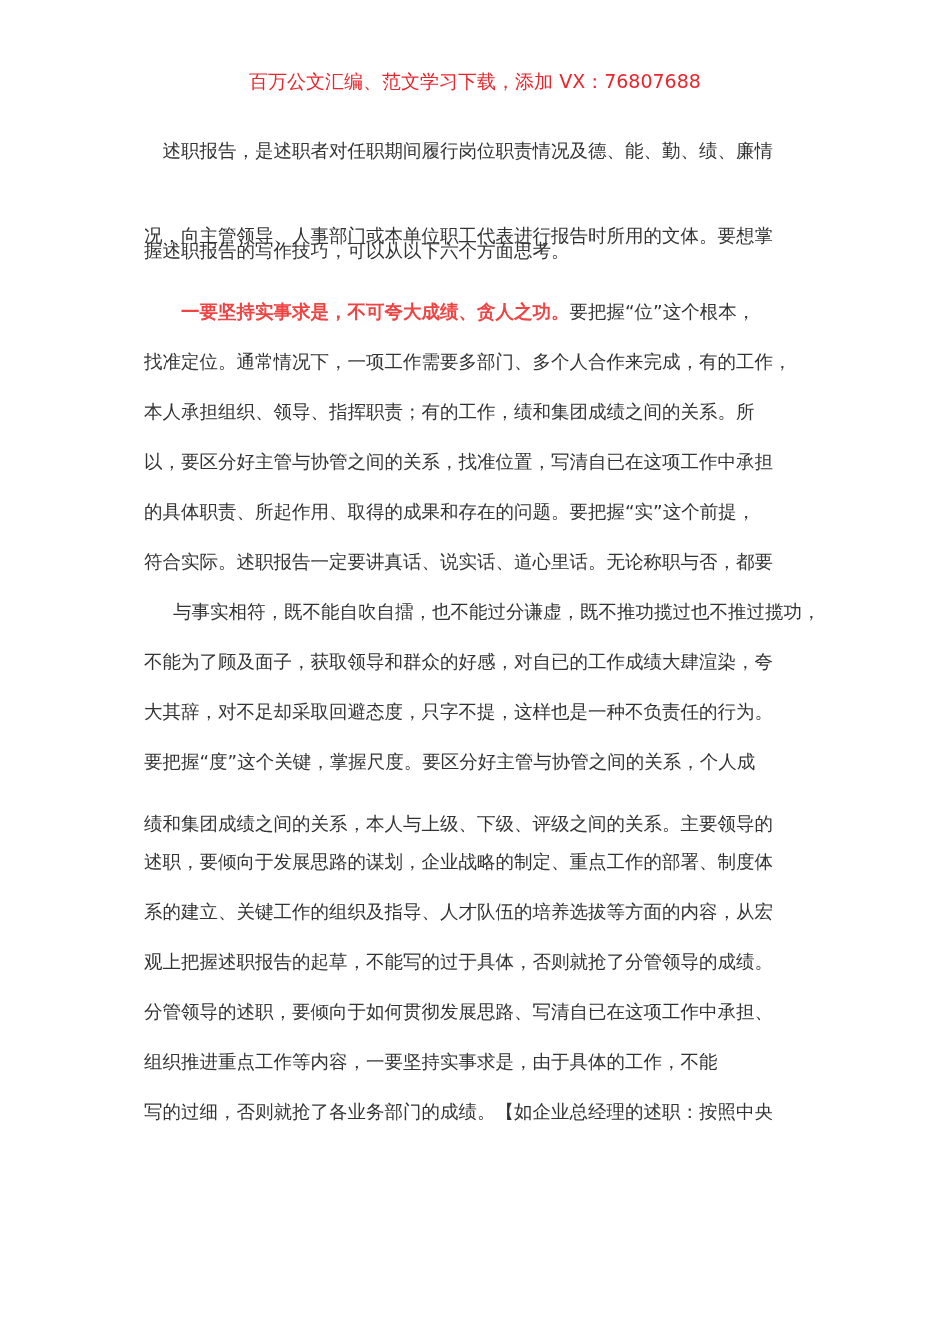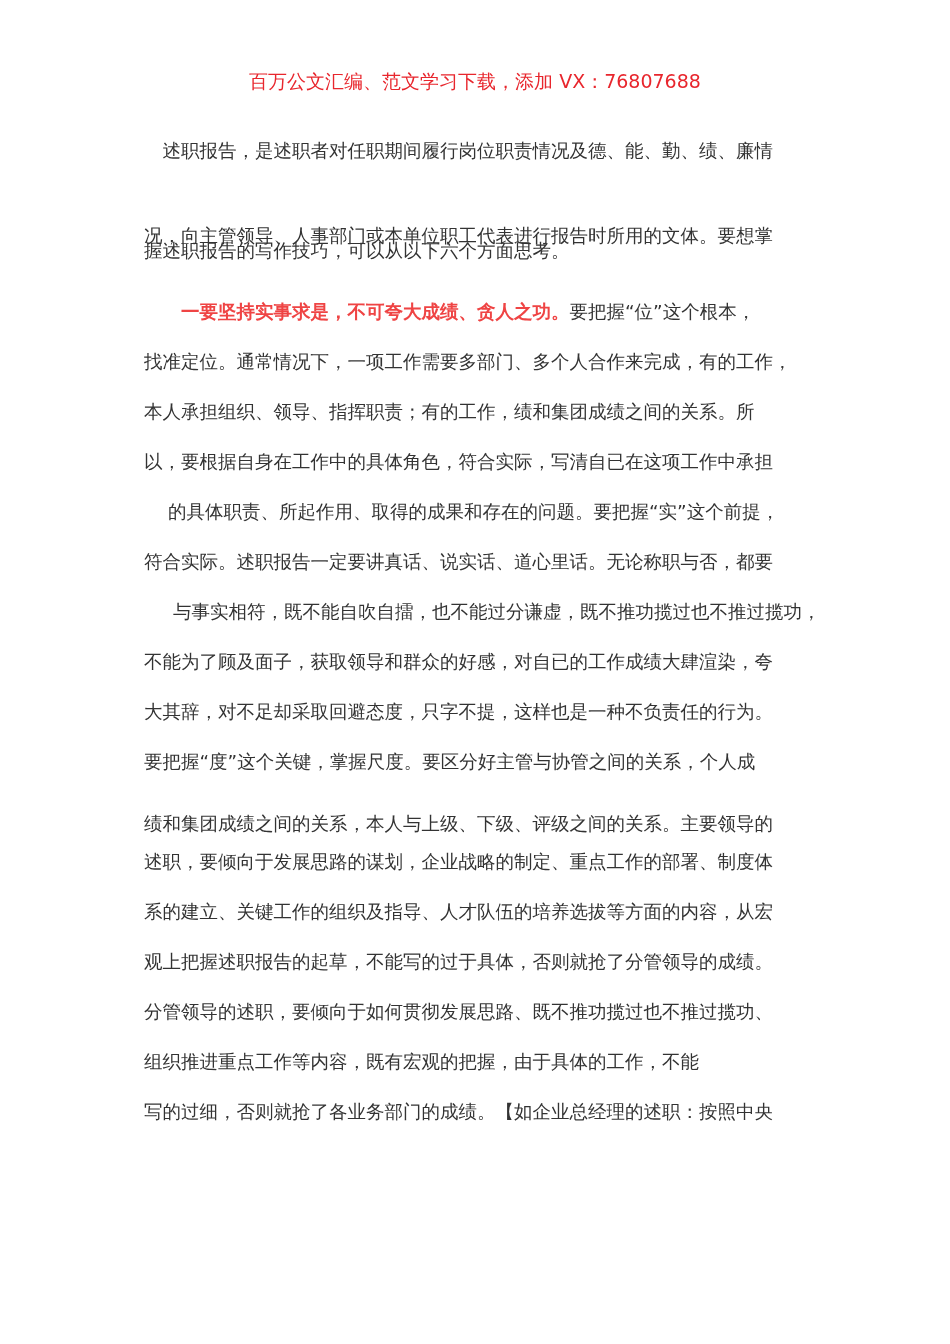--- a/index.html
+++ b/index.html
@@ -64,29 +64,29 @@
     <div class="line" style="top:50px;margin-top:35px;">况，向主管领导、人事部门或本单位职工代表进行报告时所用的文体。要想掌</div>
     <div class="line" style="top:100px;text-align:right;">握述职报告的写作技巧，可以从以下六个方面思考。</div>
   </div>
 
   <div class="body-text" style="top:297px;">
     <div class="line" style="top:0px;">
       <span class="bold">　　一要坚持实事求是，不可夸大成绩、贪人之功。</span><span>要把握“位”这个根本，</span>
     </div>
     <div class="line" style="top:50px;">找准定位。通常情况下，一项工作需要多部门、多个人合作来完成，有的工作，</div>
     <div class="line" style="top:100px;">本人承担组织、领导、指挥职责；有的工作，绩和集团成绩之间的关系。所</div>
-    <div class="line" style="top:150px;">以，要根据自身在工作中的具体角色，符合实际，写清自已在这项工作中承担</div>
-    <div class="line" style="top:200px;margin-left:24px;">的具体职责、所起作用、取得的成果和存在的问题。要把握“实”这个前提，</div>
+    <div class="line" style="top:150px;">以，要区分好主管与协管之间的关系，找准位置，写清自已在这项工作中承担</div>
+    <div class="line" style="top:200px;">的具体职责、所起作用、取得的成果和存在的问题。要把握“实”这个前提，</div>
     <div class="line" style="top:250px;">符合实际。述职报告一定要讲真话、说实话、道心里话。无论称职与否，都要</div>
     <div class="line" style="top:300px;margin-left:29px;">与事实相符，既不能自吹自擂，也不能过分谦虚，既不推功揽过也不推过揽功，</div>
     <div class="line" style="top:350px;">不能为了顾及面子，获取领导和群众的好感，对自已的工作成绩大肆渲染，夸</div>
     <div class="line" style="top:400px;">大其辞，对不足却采取回避态度，只字不提，这样也是一种不负责任的行为。</div>
     <div class="line" style="top:450px;">要把握“度”这个关键，掌握尺度。要区分好主管与协管之间的关系，个人成</div>
     <div class="line" style="top:500px;margin-top:12px;">绩和集团成绩之间的关系，本人与上级、下级、评级之间的关系。主要领导的</div>
     <div class="line" style="top:550px;">述职，要倾向于发展思路的谋划，企业战略的制定、重点工作的部署、制度体</div>
     <div class="line" style="top:600px;">系的建立、关键工作的组织及指导、人才队伍的培养选拔等方面的内容，从宏</div>
     <div class="line" style="top:650px;">观上把握述职报告的起草，不能写的过于具体，否则就抢了分管领导的成绩。</div>
-    <div class="line" style="top:700px;">分管领导的述职，要倾向于如何贯彻发展思路、既不推功揽过也不推过揽功、</div>
-    <div class="line" style="top:750px;">组织推进重点工作等内容，既有宏观的把握，由于具体的工作，不能</div>
+    <div class="line" style="top:700px;">分管领导的述职，要倾向于如何贯彻发展思路、写清自已在这项工作中承担、</div>
+    <div class="line" style="top:750px;">组织推进重点工作等内容，一要坚持实事求是，由于具体的工作，不能</div>
     <div class="line" style="top:800px;">写的过细，否则就抢了各业务部门的成绩。【如企业总经理的述职：按照中央</div>
   </div>
 
 </div>
 
 </body></html>

